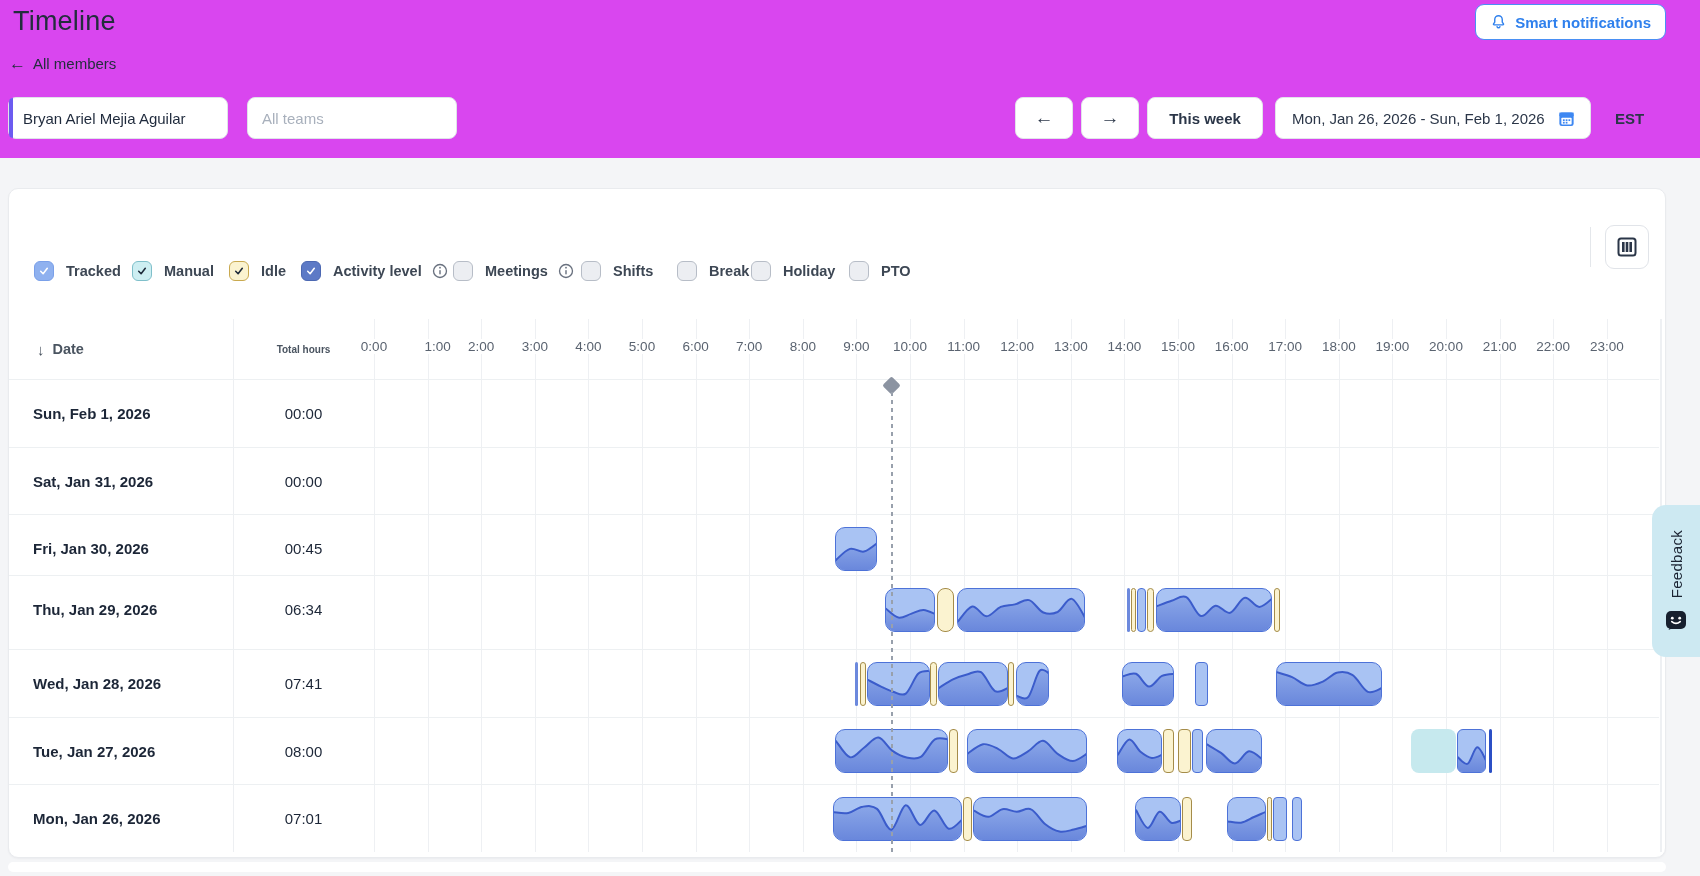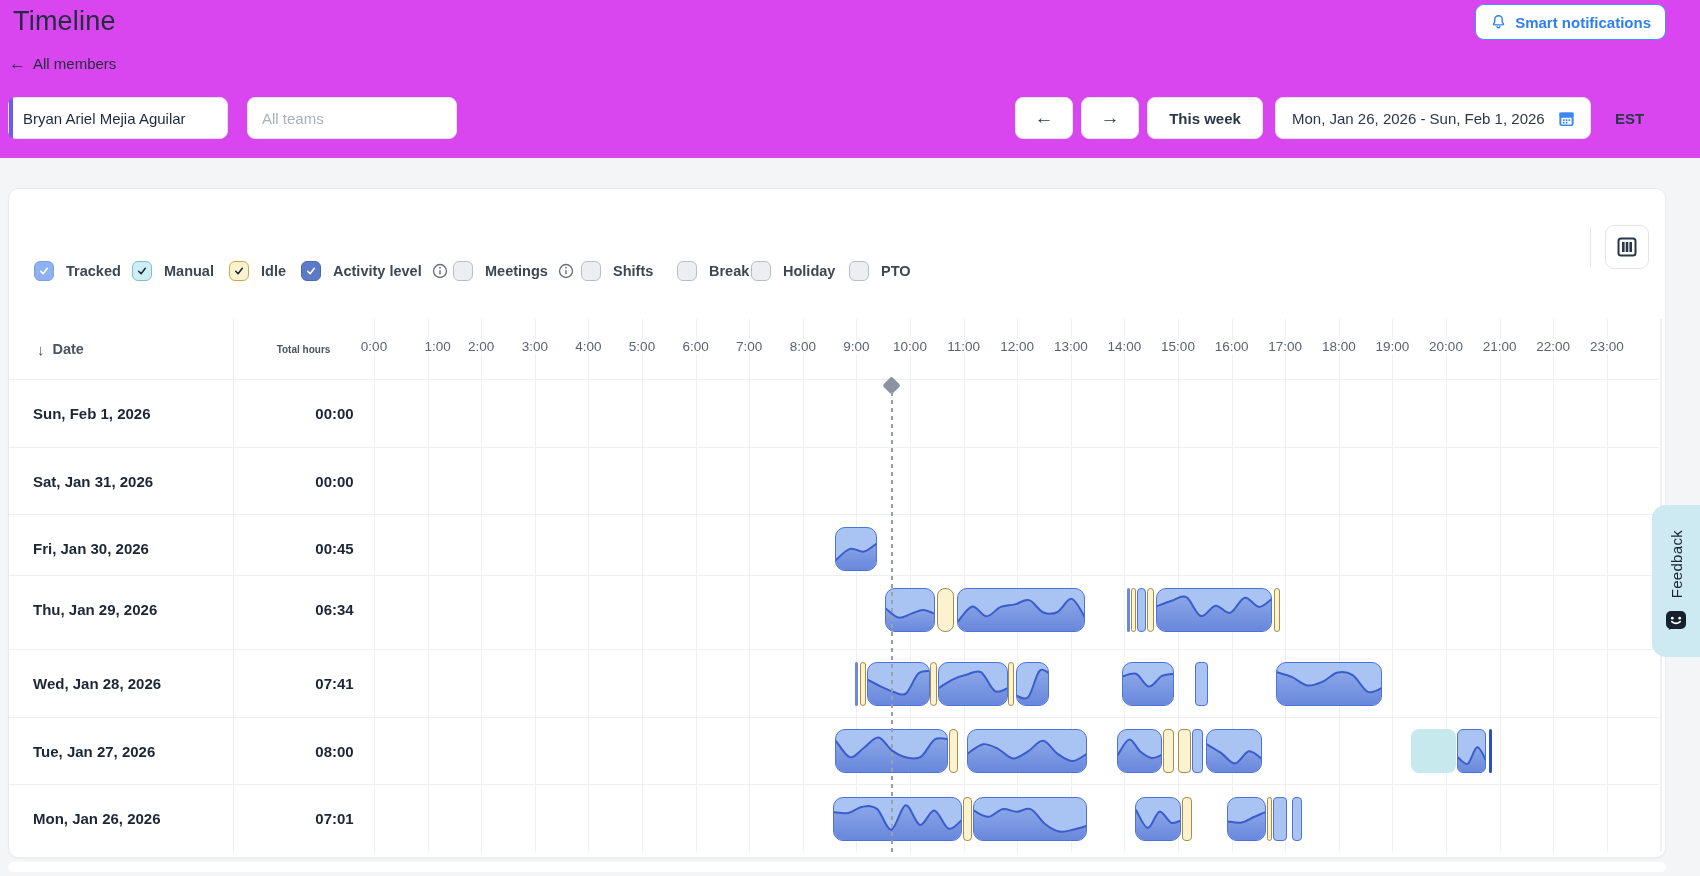--- a/index.html
+++ b/index.html
@@ -65,21 +65,21 @@
   .sort-ic{font-size:15px;font-weight:400;color:#4a5460;}
   .th-total{position:absolute;left:224px;width:141px;top:0;height:60px;display:flex;align-items:center;justify-content:center;
     font-size:10px;font-weight:700;color:#4a5460;}
   .time-label{position:absolute;top:20px;transform:translateX(-50%);font-size:13.5px;font-weight:500;color:#5a6370;
     background:#fff;padding:0 4px;white-space:nowrap;}
 
   .row{position:absolute;left:0;right:6px;height:67.5px;border-top:1px solid #edf0f2;}
   .cell-date{position:absolute;left:24px;top:0;height:100%;display:flex;align-items:center;
     font-size:15px;font-weight:700;color:#1c2637;}
   .cell-total{position:absolute;left:224px;width:141px;top:0;height:100%;display:flex;align-items:center;justify-content:center;
-    font-size:15px;font-weight:700;color:#1c2637;margin-left:31px;}
+    font-size:15px;font-weight:400;color:#1c2637;}
   .cell-tl{position:absolute;left:365px;width:1287px;top:0;height:100%;}
 
   .seg{position:absolute;top:11.75px;height:44px;box-sizing:border-box;}
   .seg-tracked{background:#a9c3f3;border:1.5px solid #4d72d8;overflow:hidden;}
   .seg-tracked svg{position:absolute;left:0;top:0;}
   .seg-tracked-sliver{background:#6c89dd;border:none;}
   .seg-idle{background:#fbf3d0;border:1.5px solid #a58c49;}
   .seg-manual{background:#c6e9ee;border:none;}
   .seg-tick{background:#2b4fc5;border:none;border-radius:2px;}
 

